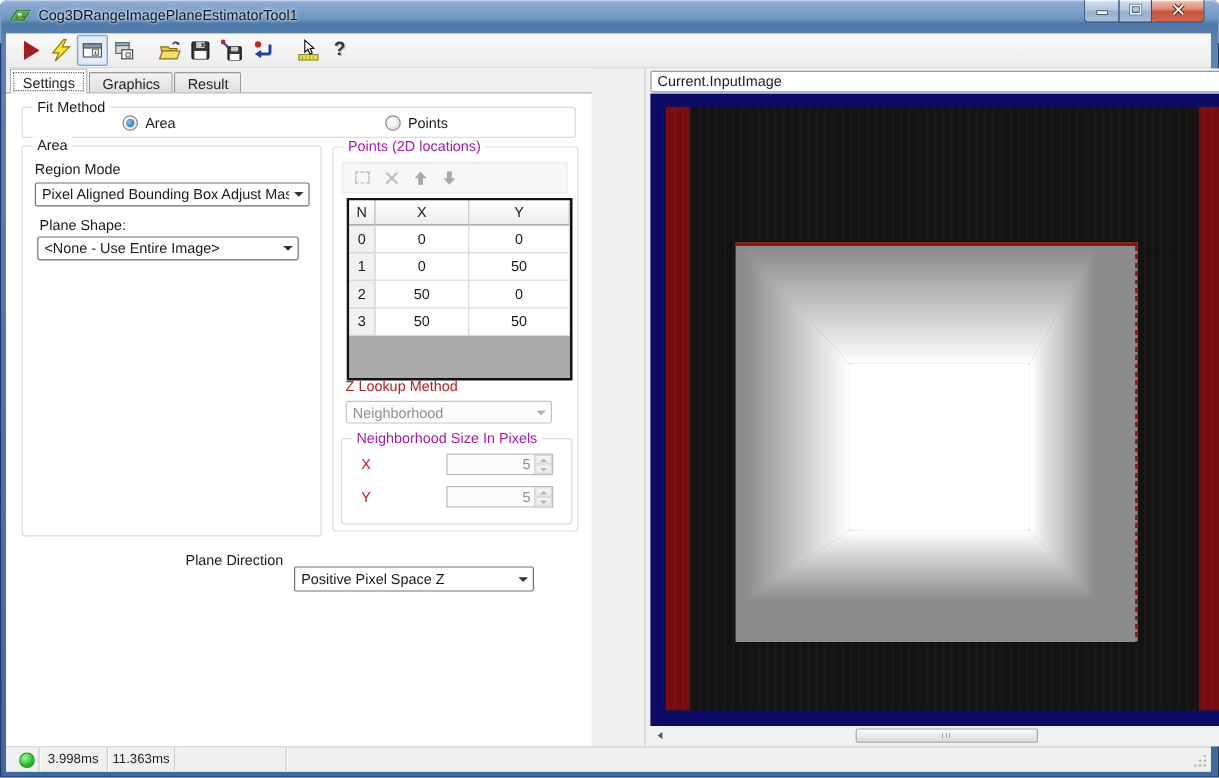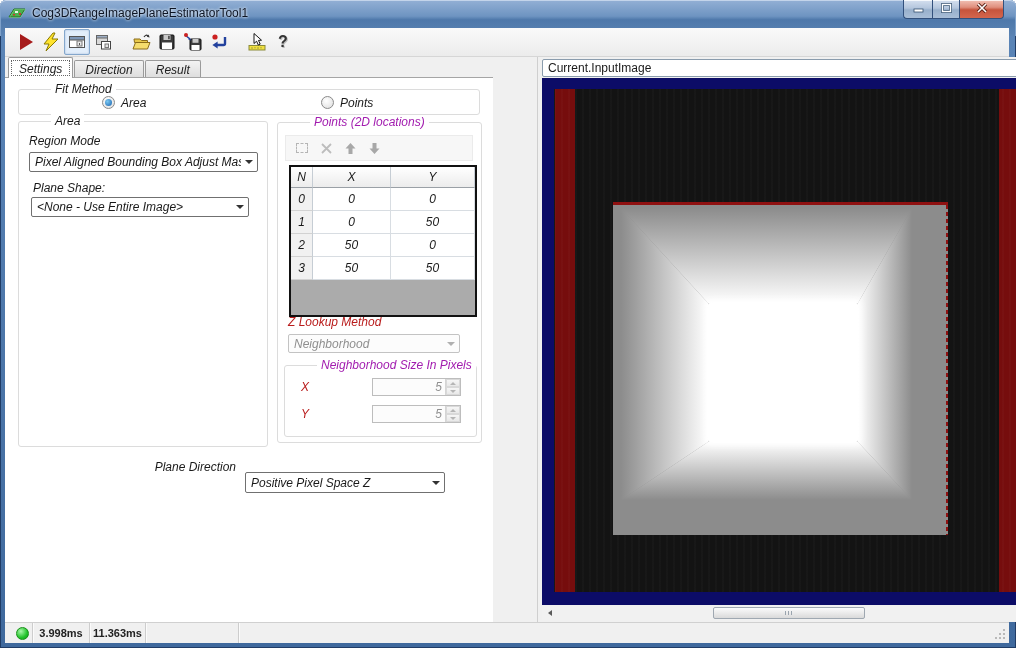--- a/index.html
+++ b/index.html
@@ -26,31 +26,31 @@
   
   .client{position:absolute;left:5px;top:28px;width:1004px;height:615px;background:#f0f0f0;}
   
   .toolbar{position:absolute;left:0;top:0;width:1004px;height:29px;
     background:linear-gradient(180deg,#fafafa,#ececec);border-bottom:1px solid #d6d6d6;
     display:flex;align-items:center;padding-left:7px;}
   .tbtn{width:26px;height:26px;display:flex;align-items:center;justify-content:center;border:1px solid transparent;border-radius:2px;}
   .tbtn.pressed{background:#e2eefb;border-color:#84a7cc;box-shadow:inset 0 0 2px rgba(70,110,160,.4);}
   .tb-gap{width:12px;}
   
-  .left-pane{position:absolute;left:0;top:29px;width:488px;height:565px;background:#fff;font-style:italic;}
+  .left-pane{position:absolute;left:0;top:29px;width:488px;height:565px;background:#fff;}
   .tabstrip{position:absolute;left:0;top:0;width:488px;height:21px;background:#f0f0f0;
     border-bottom:1px solid #a5a5a5;display:flex;align-items:flex-end;padding-left:3px;}
   .tab{padding:2px 10px 3px 10px;height:17px;margin-right:1px;background:linear-gradient(180deg,#f3f3f3,#dedede);
     border:1px solid #9a9a9a;border-bottom:none;border-radius:2px 2px 0 0;font-size:12px;color:#222;position:relative;}
   .tab.active{height:21px;background:#fff;margin-bottom:-1px;padding-top:4px;z-index:2;}
   .tab.active::after{content:"";position:absolute;inset:2px;border:1px dotted #666;pointer-events:none;}
   .page{position:absolute;left:1px;top:21px;width:486px;height:544px;background:#fff;}
   
   .gbox{position:absolute;border:1px solid #dcdcdc;border-radius:3px;}
-  .glabel{position:absolute;top:-8px;left:8px;background:#fff;padding:0 4px;font-size:12px;color:#1a1a1a;white-space:nowrap;margin-left:24px;}
+  .glabel{position:absolute;top:-8px;left:8px;background:#fff;padding:0 4px;font-size:12px;color:#1a1a1a;white-space:nowrap;}
   .glabel.dis{color:#a21caf;}
   .lbl{position:absolute;font-size:12px;color:#1a1a1a;white-space:nowrap;}
   .lbl.dis{color:#b91c1c;}
   .radio{position:absolute;width:13px;height:13px;border-radius:50%;border:1px solid #8a8a8a;
     background:radial-gradient(circle at 40% 35%,#ffffff,#dcdcdc);}
   .radio.checked::after{content:"";position:absolute;inset:2px;border-radius:50%;
     background:radial-gradient(circle at 35% 35%,#79c8f2,#1a62ae);}
   .combo{position:absolute;border:1px solid #707070;border-radius:2px;background:#fff;display:flex;align-items:center;overflow:hidden;}
   .combo .ctext{flex:1;padding:0 5px;white-space:nowrap;overflow:hidden;font-size:12px;}
   .combo .carrow{width:16px;height:100%;display:flex;align-items:center;justify-content:center;}
@@ -122,21 +122,21 @@
   .vthumb::after{content:"";position:absolute;left:3px;right:3px;top:50%;margin-top:-4px;height:7px;
     background:repeating-linear-gradient(180deg,#9aa4ae 0 1px,transparent 1px 3px);}
   .hthumb{position:absolute;left:171px;top:1px;width:152px;height:12px;border:1px solid #9fa8b1;border-radius:2px;
     background:linear-gradient(to bottom,#fbfbfb,#dadada);}
   .hthumb::after{content:"";position:absolute;top:3px;bottom:3px;left:50%;margin-left:-4px;width:7px;
     background:repeating-linear-gradient(90deg,#9aa4ae 0 1px,transparent 1px 3px);}
   
   .statusbar{position:absolute;left:0;top:594px;width:1004px;height:21px;background:#f0f0f0;
     border-top:1px solid #d0d0d0;display:flex;align-items:center;}
   .sb-panel{height:100%;display:flex;align-items:center;justify-content:center;font-size:11px;color:#222;
-    border-right:1px solid #cdcdcd;box-shadow:1px 0 0 #fbfbfb;font-weight:bold;}
+    border-right:1px solid #cdcdcd;box-shadow:1px 0 0 #fbfbfb;}
   .led{width:13px;height:13px;border-radius:50%;border:1px solid #169116;margin-left:8px;
     background:radial-gradient(circle at 35% 30%,#a9f7a9,#22c32a 60%,#119a18);}
   .grip{position:absolute;right:2px;bottom:2px;width:14px;height:14px;}
 </style>
 </head>
 <body>
 
 <div class="window">
 
   <div class="titlebar">
@@ -249,21 +249,21 @@
         </svg>
       </div>
       <div class="tbtn">
         <span style="font-size:16px;font-weight:bold;color:#333;text-shadow:1px 1px 0 #bbb;">?</span>
       </div>
     </div>
 
     <div class="left-pane">
       <div class="tabstrip">
         <div class="tab active">Settings</div>
-        <div class="tab">Direction</div>
+        <div class="tab">Graphics</div>
         <div class="tab">Result</div>
       </div>
 
       <div class="page">
 
         <div class="gbox" style="left:12px;top:11px;width:462px;height:26px;">
           <span class="glabel">Fit Method</span>
           <span class="radio checked" style="left:83px;top:6px;"></span>
           <span class="lbl" style="left:102px;top:6px;">Area</span>
           <span class="radio" style="left:302px;top:6px;"></span>

